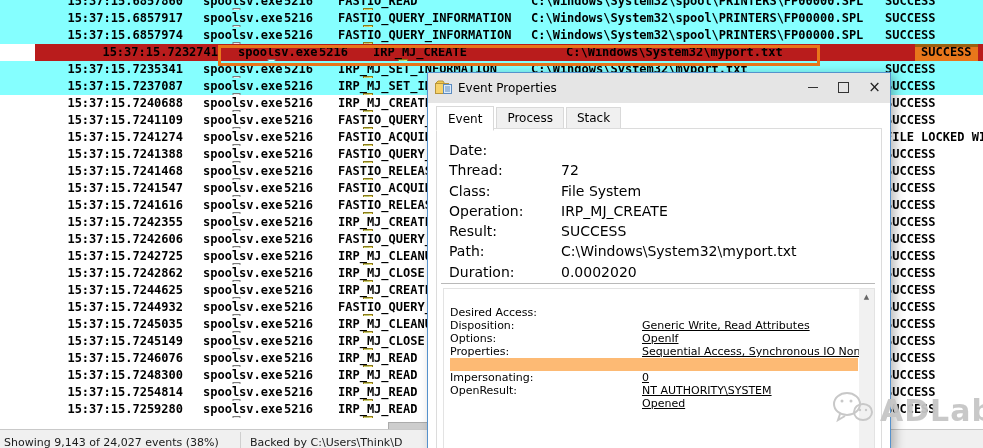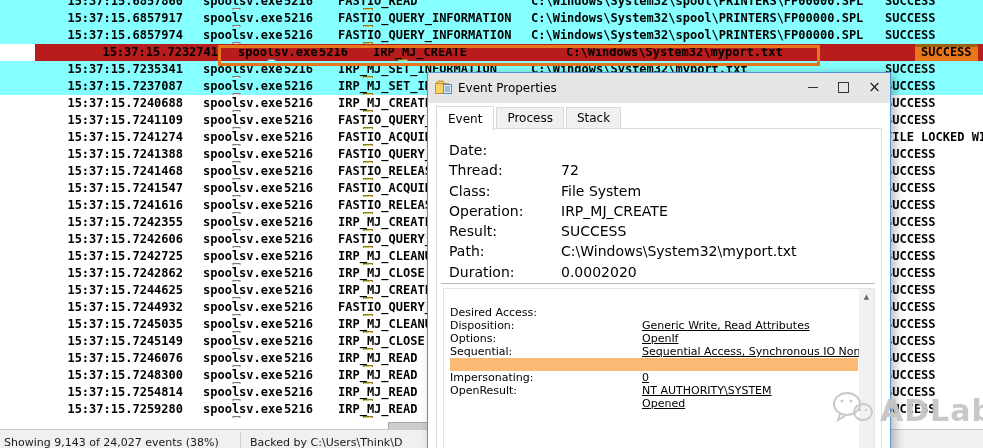--- a/index.html
+++ b/index.html
@@ -822,21 +822,21 @@
     <span class="d-value">OpenIf</span>
   </div>
 
   <div class="d-row">
     <span class="d-label">Options:</span>
     <span class="d-value">Sequential Access, Synchronous IO Non-Alert,</span>
   </div>
 
 
   <div class="d-row">
-    <span class="d-label">Sequential:</span>
+    <span class="d-label">Properties:</span>
     <span class="d-value">Read</span>
   </div>
 
   <div class="d-row">
     <span class="d-label">AllocationSize:</span>
     <span class="d-value">0</span>
   </div>
 
   <div class="d-row hl">
     <span class="d-label">Impersonating:</span>

